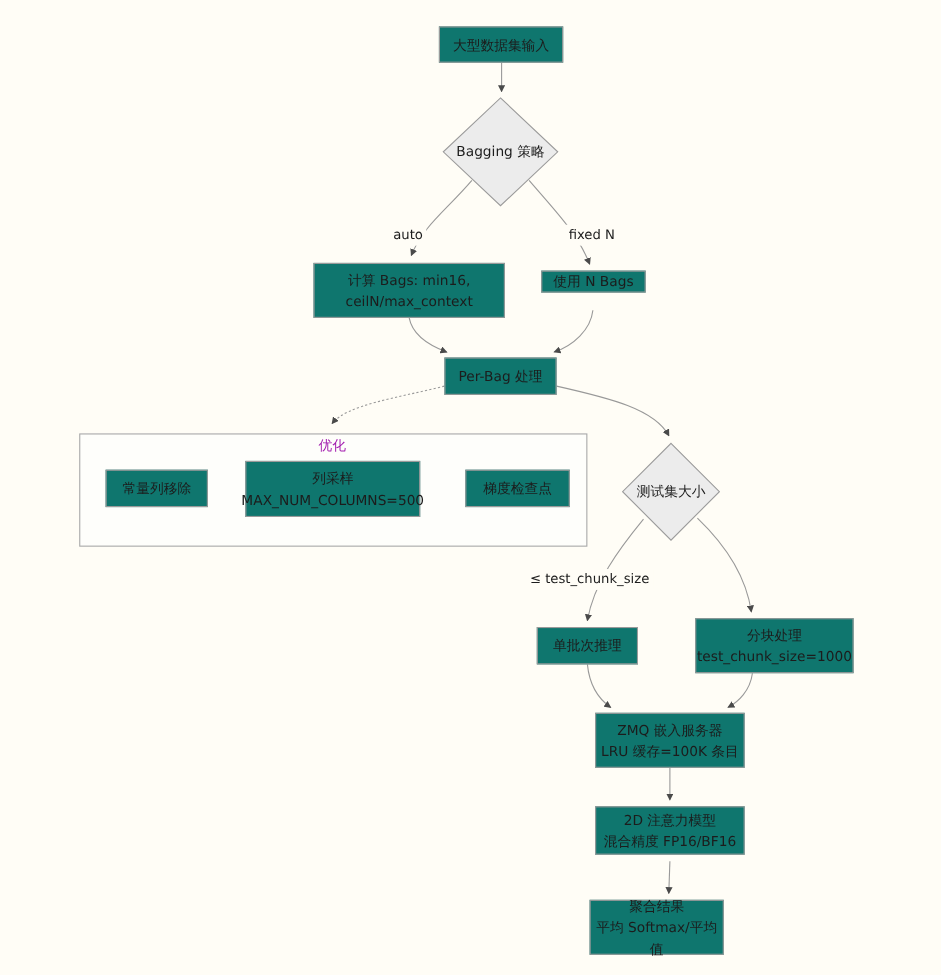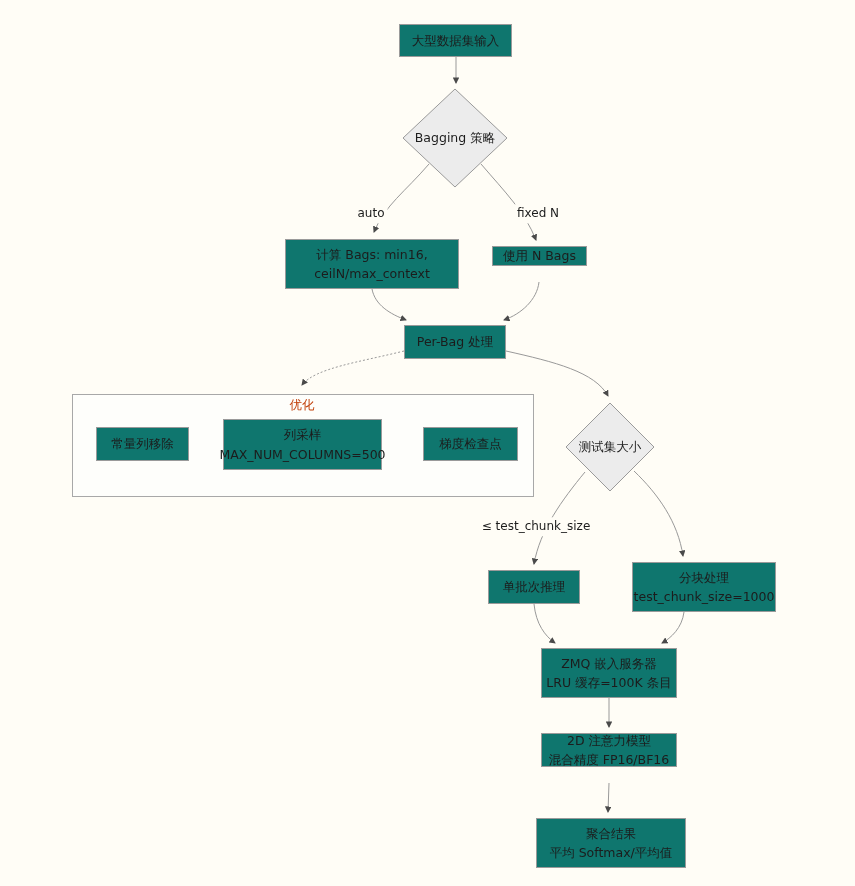--- a/index.html
+++ b/index.html
@@ -15,21 +15,21 @@
   }
   .edges{position:absolute;left:0;top:0;z-index:1;}
   .subgraph{
     position:absolute;z-index:0;
     background:#fefefb;
     border:1px solid #a8a8a8;
   }
   .subgraph-label{
     position:absolute;z-index:2;
     text-align:center;
-    font-size:12.5px;color:#c2410c;
+    font-size:12.5px;color:#a21caf;
   }
   .node{
     position:absolute;z-index:2;
     background:#0f766e;
     border:1px solid #9a9a9a;
     display:flex;flex-direction:column;
     align-items:center;justify-content:center;
     font-size:12.5px;color:#1c1c1c;
     text-align:center;line-height:1.55;
     box-sizing:border-box;
@@ -144,23 +144,23 @@
   <div class="node" style="left:632px;top:562px;width:144px;height:50px;">
     <div>分块处理</div>
     <div>test_chunk_size=1000</div>
   </div>
 
   <div class="node" style="left:541px;top:648px;width:136px;height:50px;">
     <div>ZMQ 嵌入服务器</div>
     <div>LRU 缓存=100K 条目</div>
   </div>
 
-  <div class="node" style="left:541px;top:733px;width:136px;height:34px;align-items:center;">
+  <div class="node" style="left:541px;top:733px;width:136px;height:44px;align-items:center;">
     <div>2D 注意力模型</div>
     <div>混合精度 FP16/BF16</div>
   </div>
 
-  <div class="node" style="left:536px;top:818px;width:150px;height:50px;">
+  <div class="node" style="left:536px;top:818px;width:122px;height:50px;">
     <div>聚合结果</div>
     <div>平均 Softmax/平均值</div>
   </div>
 
 </div>
 
 </body></html>

